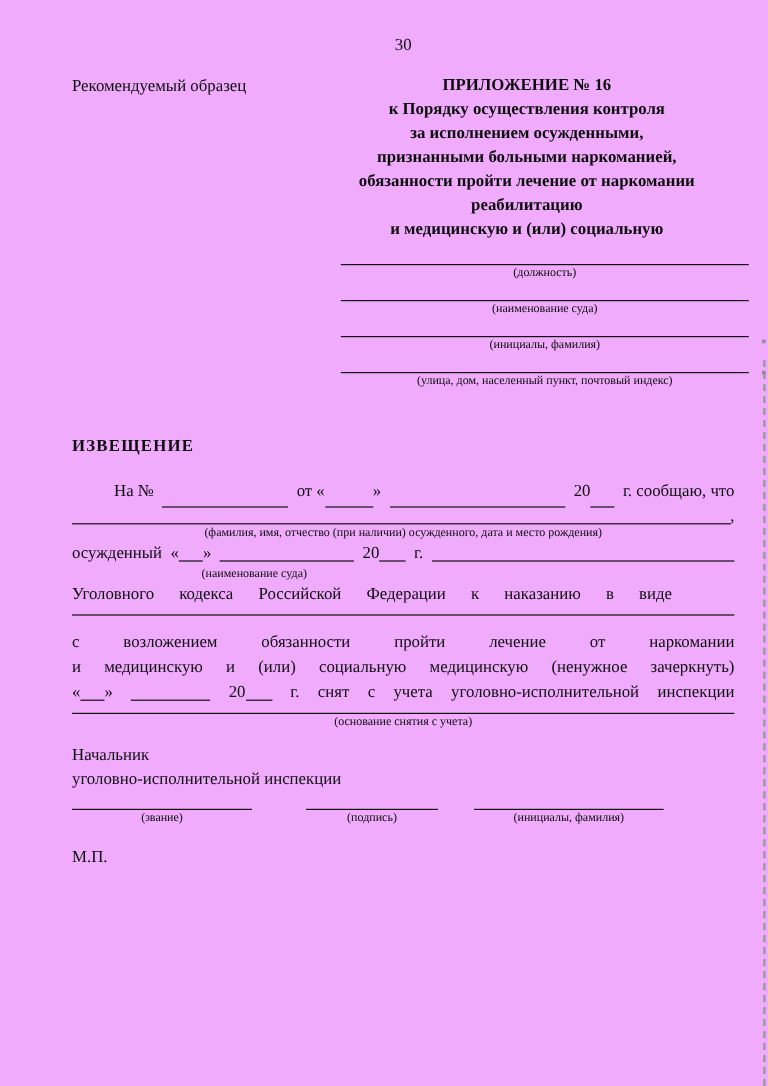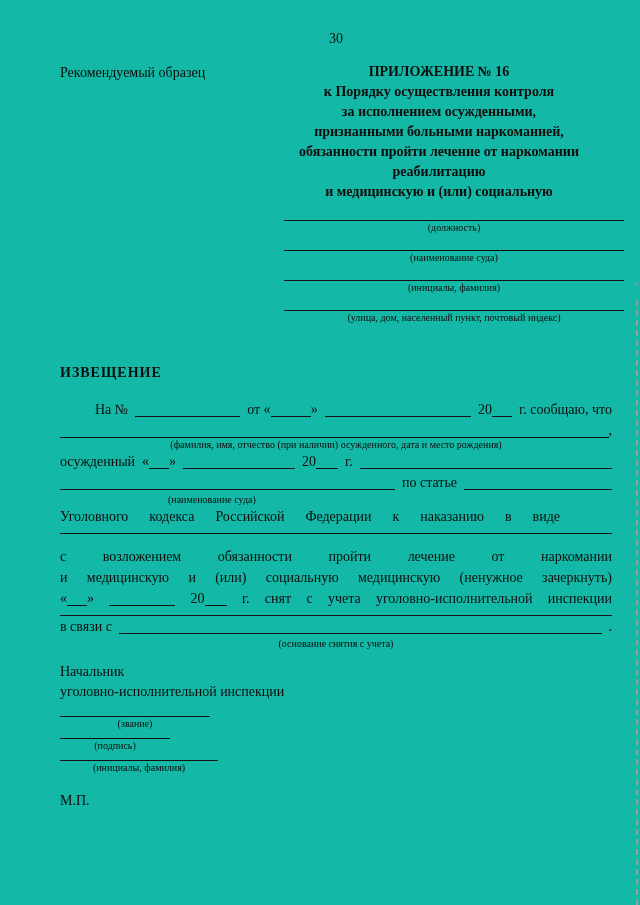--- a/index.html
+++ b/index.html
@@ -1,19 +1,19 @@
 <!DOCTYPE html>
 <html><head>
 <meta charset="utf-8">
 <style>
   html,body { margin:0; padding:0; background:#ffffff; }
   .page {
     position:relative;
     width:640px; height:905px;
-    background:#14b8a6;
+    background:#f0abfc;
     color:#0d0d0d;
     font-family:"Liberation Serif", serif;
     font-size:14px;
     line-height:21px;
     overflow:hidden;
   }
   .content { padding:28px 28px 0 60px; }
 
   .pageno { text-align:center; height:21px; }
 
@@ -48,21 +48,21 @@
   .fullrow { display:flex; align-items:baseline; height:18px; }
   .fullblank { height:6px; border-bottom:1.3px solid #111; margin-bottom:12px; }
 
   .just { text-align:justify; text-align-last:justify; height:21px; white-space:normal; }
   .ibl { display:inline-block; border-bottom:1.3px solid #111; vertical-align:-3px; height:8px; }
 
   .capleft { font-size:10px; line-height:13px; text-align:left; padding-left:108px; }
 
   .chief { margin-top:12px; line-height:20px; }
 
-  .sigrow { display:flex; margin-top:6px;flex-direction:column; }
+  .sigrow { display:flex; margin-top:6px; }
   .sigcol1 { width:150px; margin-right:45px; }
   .sigcol2 { width:110px; margin-right:30px; }
   .sigcol3 { width:158px; }
   .sigline { height:8px; border-bottom:1.3px solid #111; }
 
   .stamp { margin-top:16px; }
 
   sup.sup { font-size:9px; line-height:0; }
 
   
@@ -104,21 +104,21 @@
         <div class="caption">(инициалы, фамилия)</div>
       </div>
       <div class="afield">
         <div class="ablank"></div>
         <div class="caption">(улица, дом, населенный пункт, почтовый индекс)</div>
       </div>
     </div>
 
     <div class="notice-title">ИЗВЕЩЕНИЕ</div>
 
-    <div class="bline indent" style="margin-top:16px;">
+    <div class="bline indent" style="margin-top:16px;align-items:flex-end;">
       <span>На №</span>
       <span class="bl" style="width:105px;"></span>
       <span>от «</span>
       <span class="bl tight" style="width:40px;"></span>
       <span>»</span>
       <span class="bl grow"></span>
       <span>20</span>
       <span class="bl tight" style="width:20px;"></span>
       <span class="gl">г. сообщаю, что</span>
     </div>
@@ -134,44 +134,34 @@
       <span class="gl">«</span>
       <span class="bl tight" style="width:20px;"></span>
       <span>»</span>
       <span class="bl" style="width:112px;"></span>
       <span>20</span>
       <span class="bl tight" style="width:22px;"></span>
       <span class="gl">г.</span>
       <span class="bl grow" style="margin-right:0;"></span>
     </div>
 
-    <div class="bline">
-      <span class="bl grow tight" style="margin-right:7px;"></span>
-      <span>по статье</span>
-      <span class="bl" style="width:148px; margin-right:0;"></span>
-    </div>
     <div class="capleft">(наименование суда)</div>
 
     <div class="just" style="padding-right:52px;">Уголовного кодекса Российской Федерации к наказанию в виде</div>
 
     <div class="fullblank"></div>
 
     <div class="just">с возложением обязанности пройти лечение от наркомании</div>
     <div class="just">и медицинскую и (или) социальную медицинскую (ненужное зачеркнуть)</div>
 
 
     <div class="just"><span>«</span><span class="ibl" style="width:20px;"></span><span>»</span> <span class="ibl" style="width:66px;"></span> <span>20</span><span class="ibl" style="width:22px;"></span> <span>г. снят с учета уголовно-исполнительной инспекции</span></div>
 
     <div class="fullblank" style="margin-bottom:0;"></div>
 
-    <div class="bline">
-      <span>в связи с</span>
-      <span class="bl grow"></span>
-      <span>.</span>
-    </div>
     <div class="caption">(основание снятия с учета)</div>
 
     <div class="chief">
       <div>Начальник</div>
       <div>уголовно-исполнительной инспекции</div>
     </div>
 
     <div class="sigrow">
       <div class="sigcol1">
         <div class="sigline"></div>

